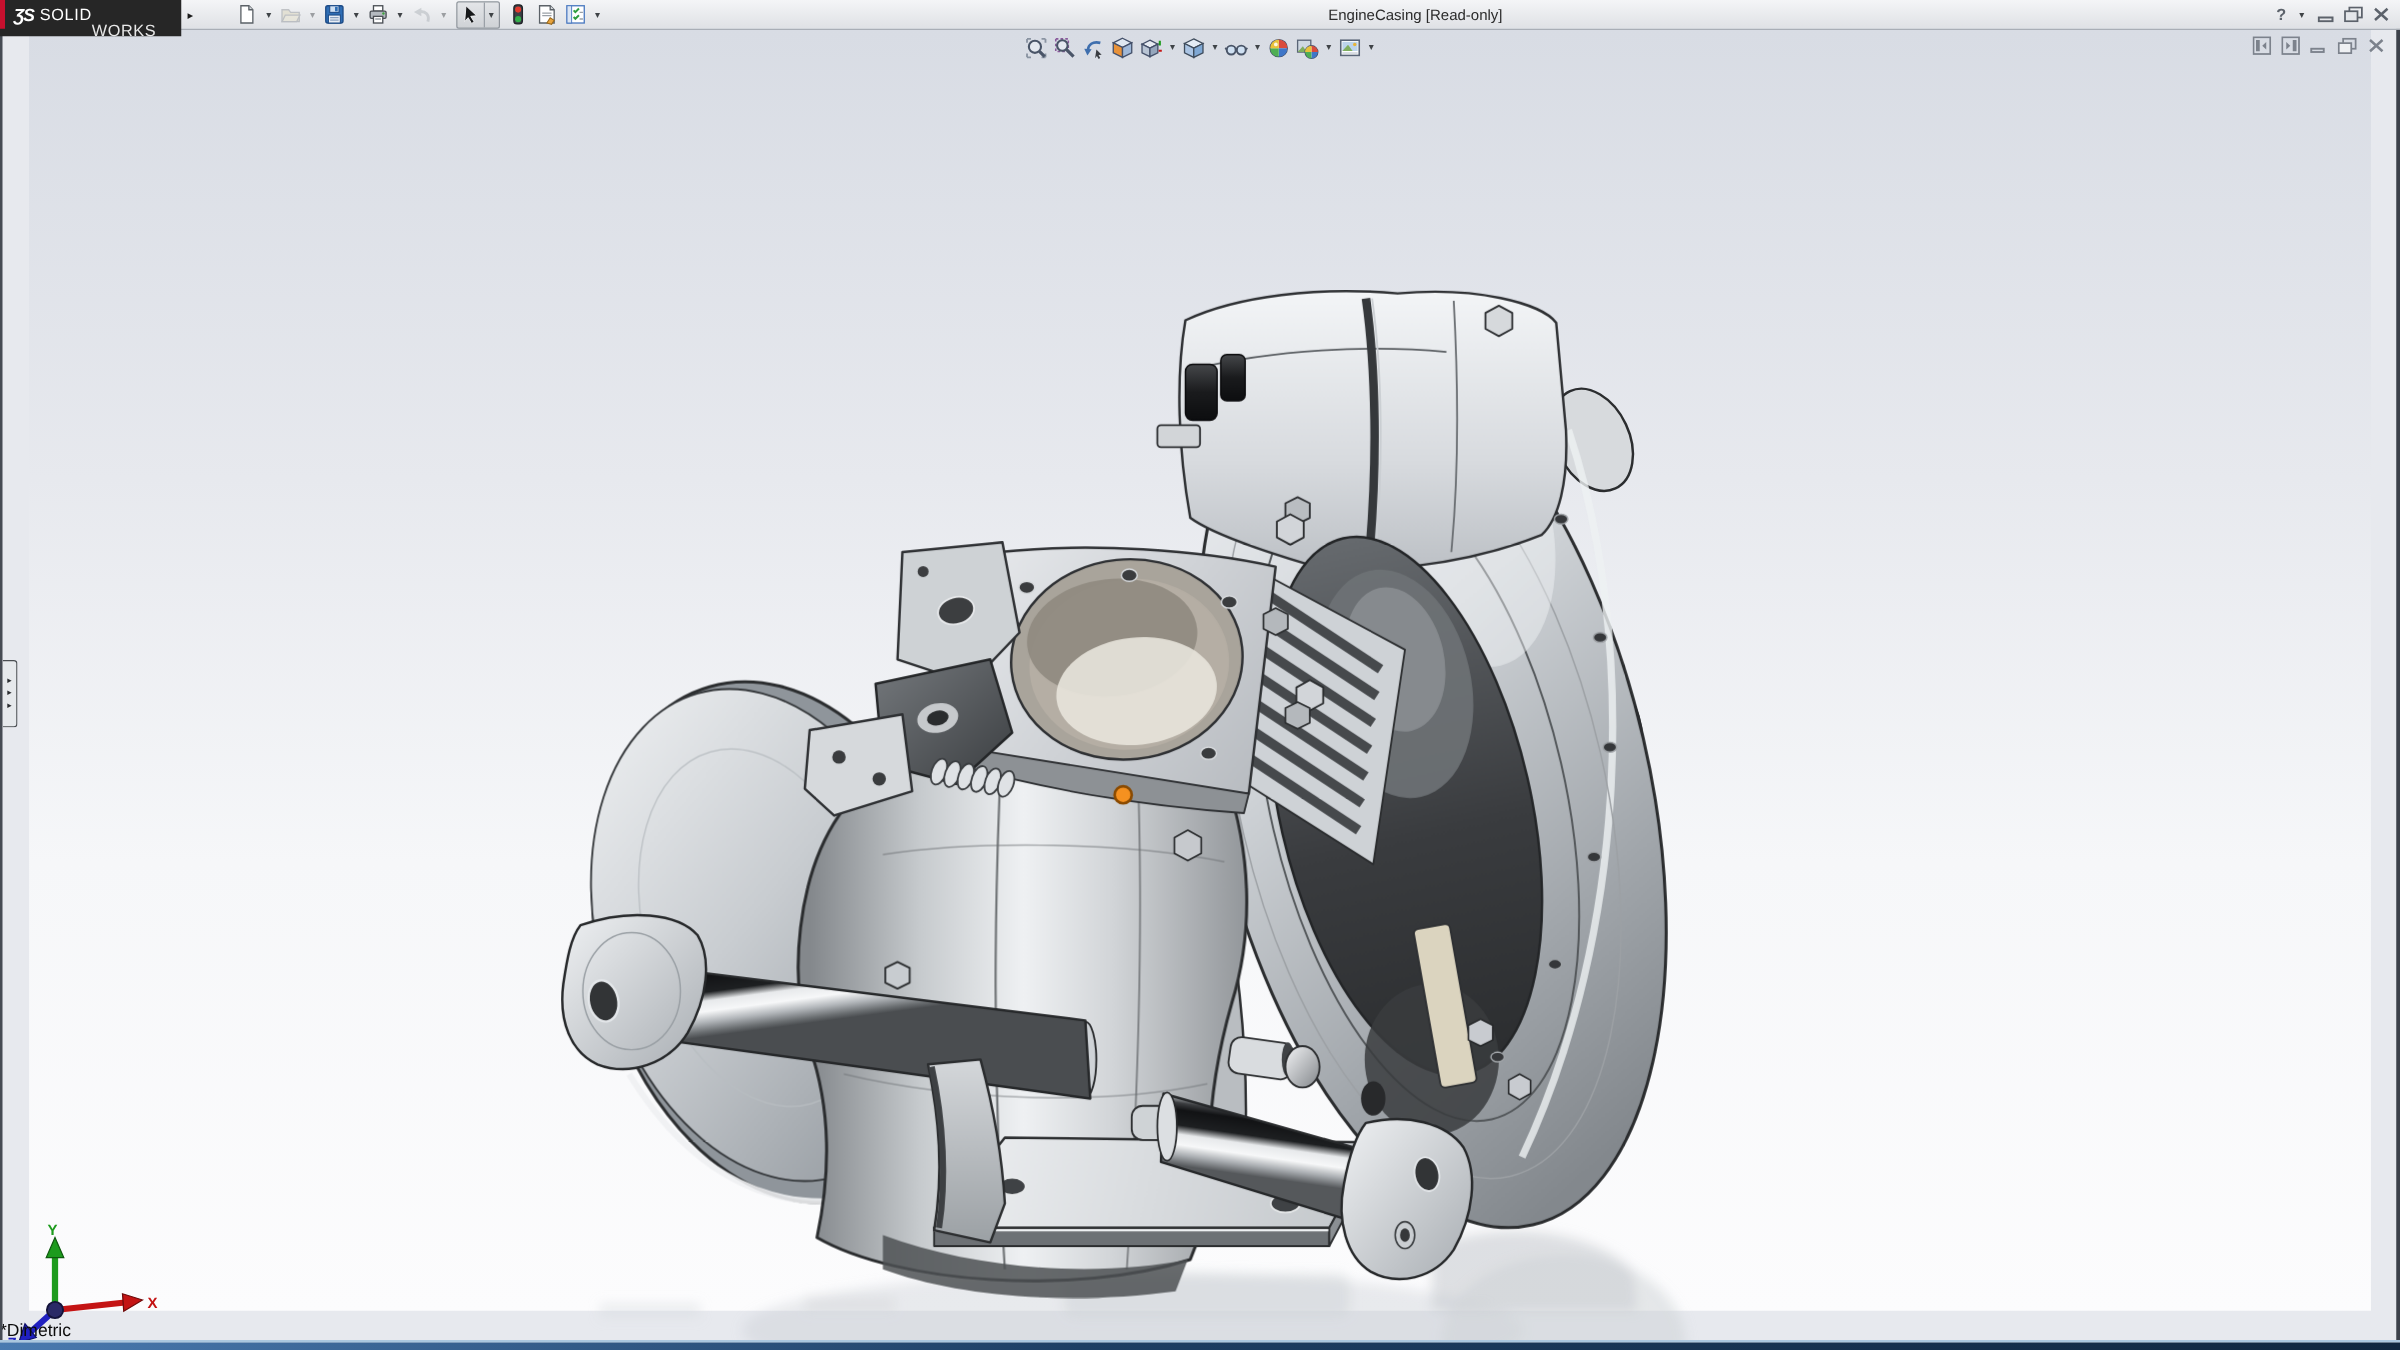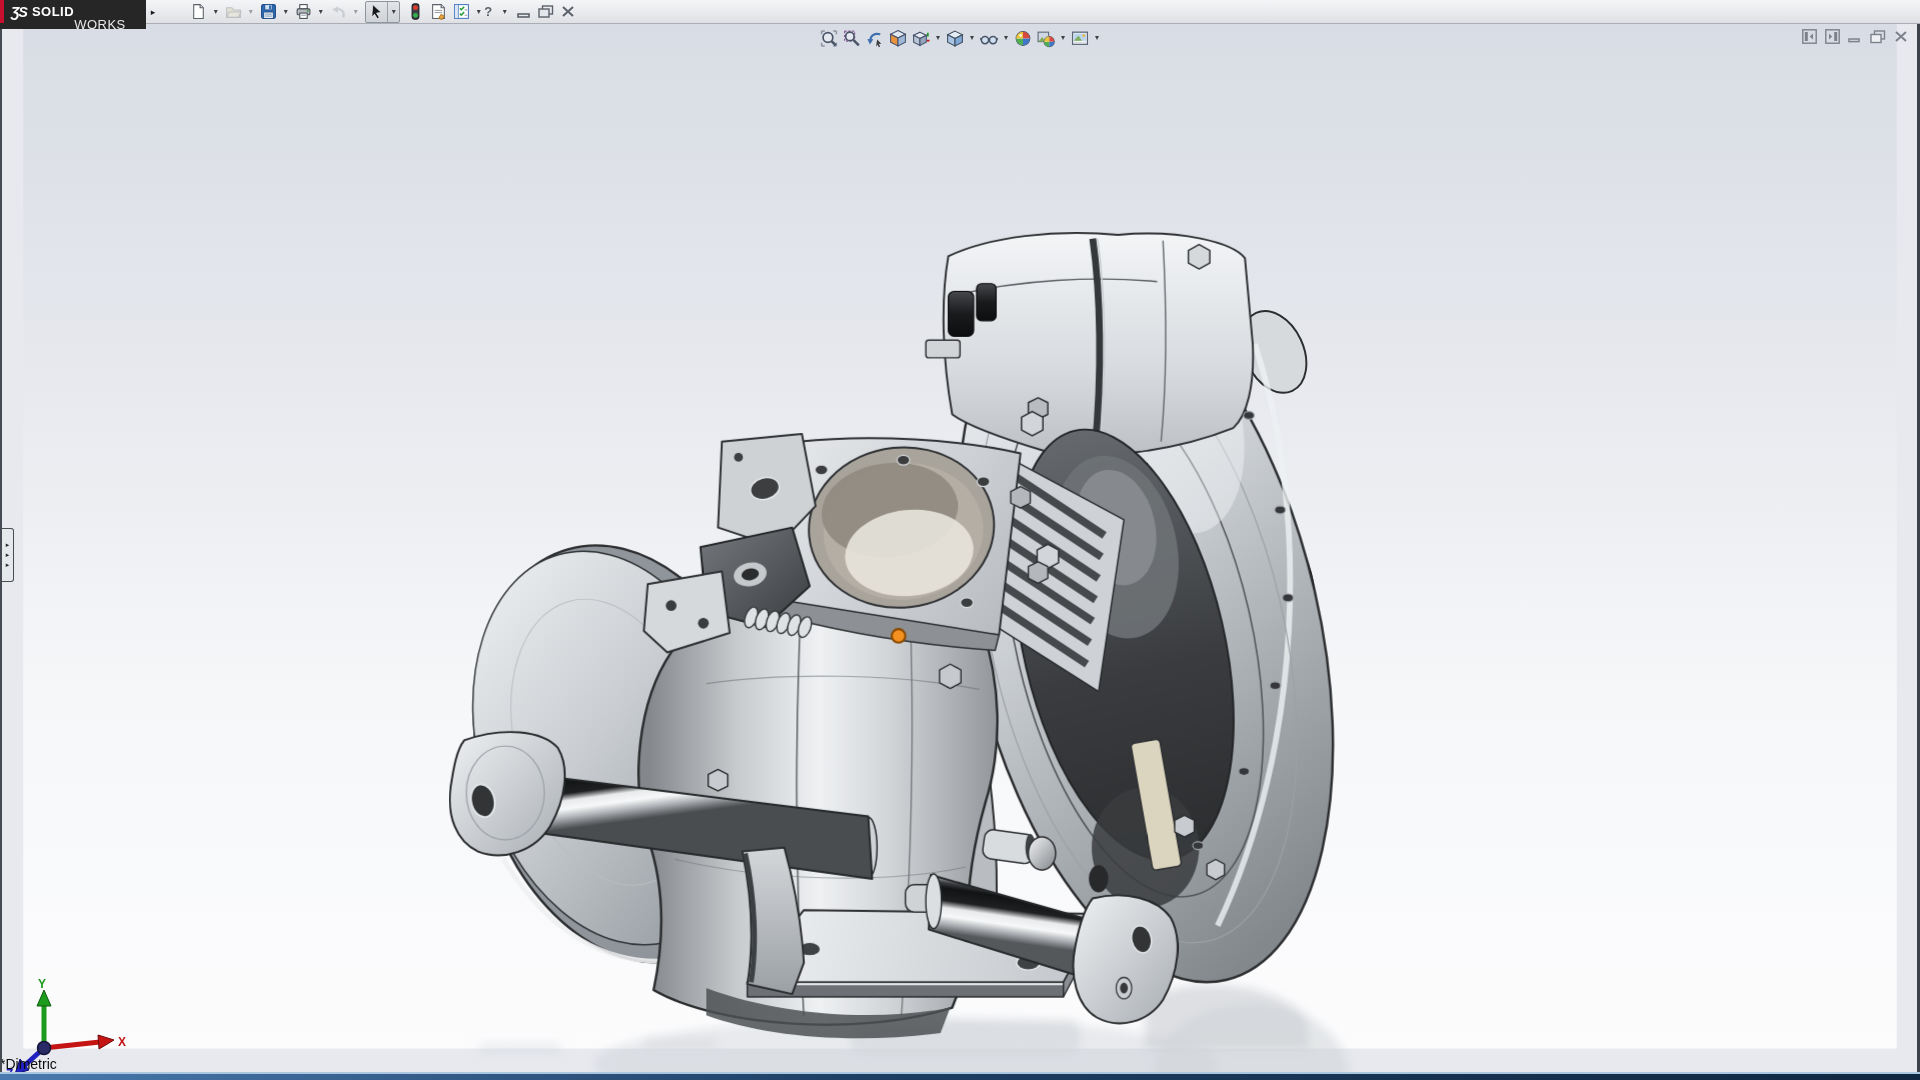--- a/index.html
+++ b/index.html
@@ -4,21 +4,21 @@
 <style>
   html,body{margin:0;padding:0;background:#fff;}
   body{width:1920px;height:1080px;overflow:hidden;font-family:"Liberation Sans",sans-serif;-webkit-font-smoothing:antialiased;}
   .app{position:relative;width:1920px;height:1080px;background:#e7e9ee;}
 
   
   .titlebar{position:absolute;top:0;left:0;right:0;height:23px;background:linear-gradient(#f4f5f7,#dfe1e5);border-bottom:1px solid #a9aeb6;display:flex;align-items:center;z-index:60;}
   .logo{height:35px;background:#262626;display:flex;align-items:center;padding-right:20px;}
   .logo-red{width:4px;height:23px;background:#c8102e;}
   .logo-glyph{color:#fff;font-style:italic;font-weight:bold;font-size:14px;margin:0 5px 0 7px;letter-spacing:-1px;}
-  .logo-bold{color:#fff;font-weight:bold;font-size:13px;letter-spacing:.5px;}
+  .logo-bold{color:#fff;font-weight:normal;font-size:13px;letter-spacing:.5px;}
   .logo-light{color:#e8e8e8;font-weight:normal;font-size:13px;letter-spacing:.5px;margin-top:25px;}
   .logo-flyout{color:#1a1a1a;font-size:9px;margin:0 4px 0 5px;}
   .main-tools{display:flex;align-items:center;margin-left:28px;gap:1px;}
   .tb-btn{width:22px;height:20px;border:none;background:transparent;display:flex;align-items:center;justify-content:center;padding:0;cursor:default;}
   .tb-btn svg{width:17px;height:17px;}
   .caret{font-size:8px;color:#3f4347;width:11px;text-align:center;line-height:20px;cursor:default;user-select:none;}
   .disabled{opacity:.45;}
   .sel-group{display:flex;align-items:center;border:1px solid #8f959c;background:linear-gradient(#e3e5e8,#cfd2d6);border-radius:2px;margin:0 3px;}
   .sel-group .tb-btn{border-right:1px solid #9aa0a7;}
   .doc-title{flex:1;text-align:center;font-size:12px;color:#2b2b2b;padding-right:40px;white-space:nowrap;overflow:hidden;}
@@ -139,20 +139,21 @@
             <rect x="1.5" y="1.5" width="3.5" height="13" fill="#dce6f4" stroke="#4a79c0" stroke-width=".7"></rect>
             <path d="M6.5 5l1.3 1.3L10.5 3.6" fill="none" stroke="#2f9e3f" stroke-width="1.5"></path>
             <path d="M6.5 10l1.3 1.3 2.7-2.7" fill="none" stroke="#2f9e3f" stroke-width="1.5"></path>
             <line x1="11" y1="6.5" x2="13.5" y2="6.5" stroke="#9aa0a6"></line>
             <line x1="11" y1="11.5" x2="13.5" y2="11.5" stroke="#9aa0a6"></line>
           </svg>
       </button>
         <span class="caret">▾</span>
     </div>
 
+    <div class="doc-title">EngineCasing [Read-only]</div>
 
     <div class="win-controls">
       <span class="glyph" title="Help">?</span>
       <span class="caret">▾</span>
       <span class="pc" title="Minimize">
           <svg width="14" height="12" viewBox="0 0 14 12">
             <rect x="1" y="8" width="11" height="3" fill="none" stroke="#5c626b" stroke-width="1.6"></rect>
           </svg>
         </span>
       <span class="pc" title="Restore Down">

